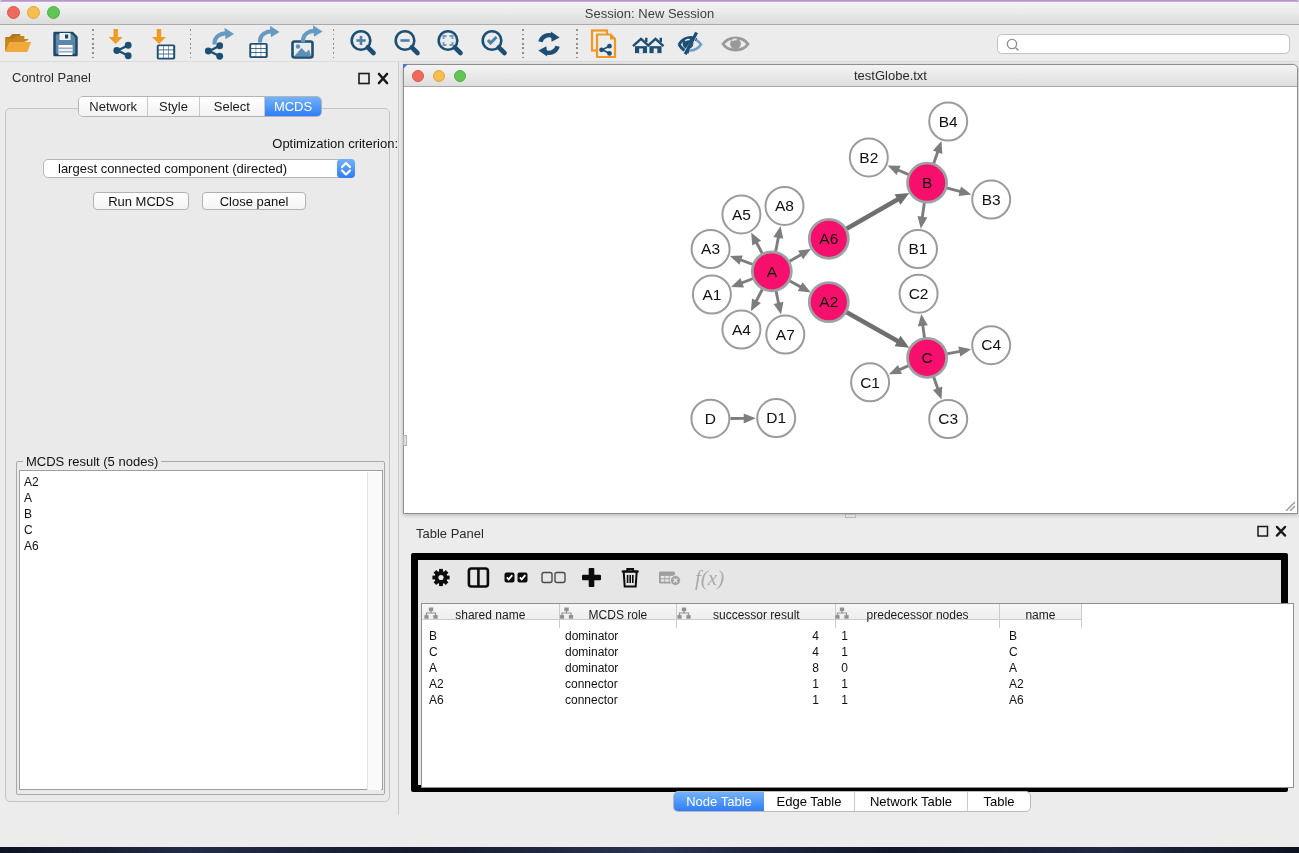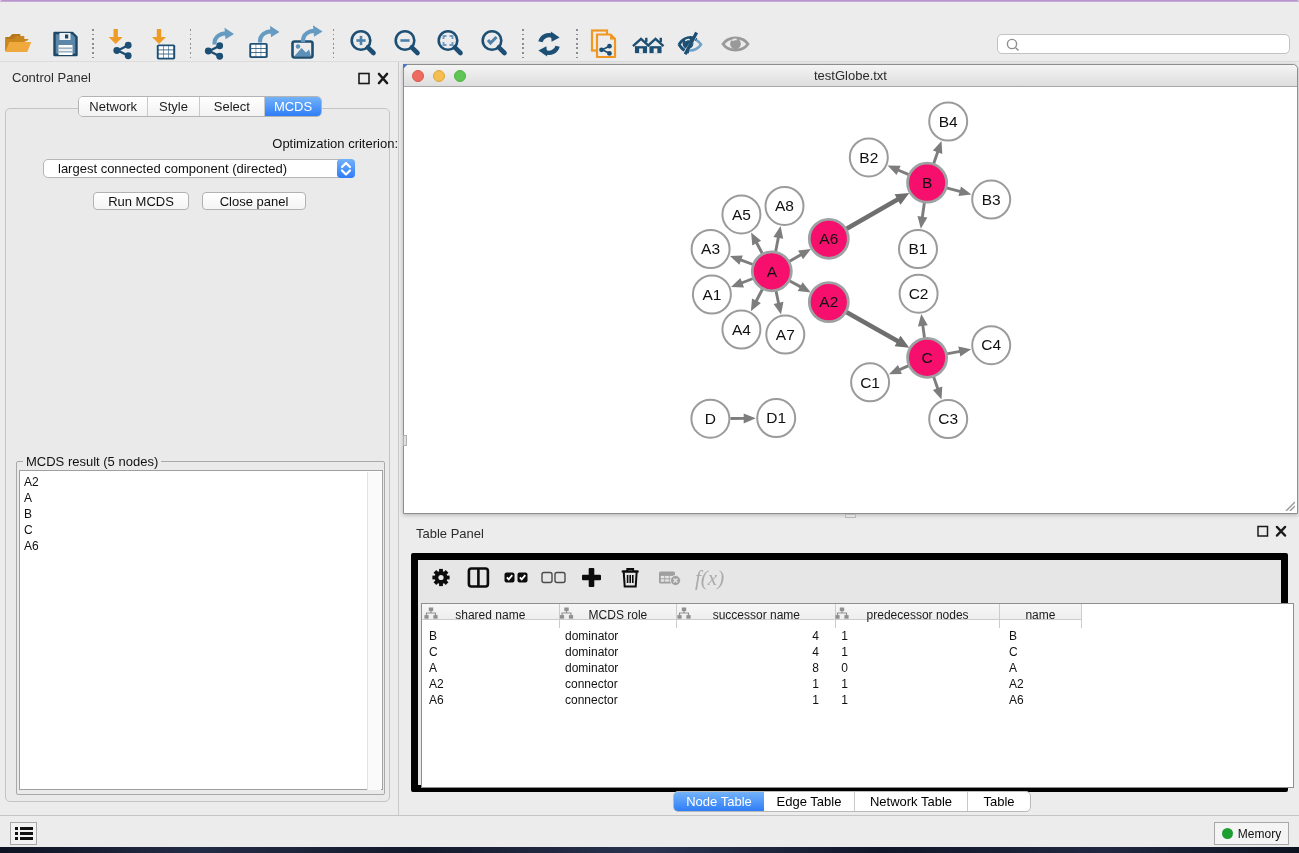--- a/index.html
+++ b/index.html
@@ -56,21 +56,21 @@
 #mcdslist { padding-top:3px; }
 #mcdslist .sbar { position:absolute; right:1px; top:1px; width:14px; height:318px;
   background:#fafafa; border-left:1px solid #e3e3e3; }
 
 #desktop { position:absolute; left:400px; top:62px; width:899px; height:458px; background:#ececec; }
 #netwin { position:absolute; left:3px; top:2px; width:895px; height:450px;
   background:#fff; border:1px solid #8e8e8e; border-radius:5px 5px 0 0;
   box-shadow:0 1px 4px rgba(0,0,0,0.25); }
 #netbar { position:absolute; left:0; top:0; width:100%; height:22px;
   background:linear-gradient(180deg,#f4f4f4,#dedede); border-bottom:1px solid #a8a8a8;
-  border-radius:5px 5px 0 0; }
+  border-radius:5px 5px 0 0;padding-left:40px; }
 #nettitle { position:absolute; width:100%; text-align:center; font-size:13px; line-height:22px; color:#2a2a2a; }
 #graph { position:absolute; left:0px; top:24px; }
 
 #tp { position:absolute; left:400px; top:520px; width:899px; height:295px; background:#ececec; }
 #tp-title { position:absolute; left:16px; top:6px; font-size:13px; color:#2c2c2c; }
 #tpbox { position:absolute; left:11px; top:33px; width:877px; height:239px;
   background:#e6e6e6; border:7px solid #000000; border-radius:2px; }
 #tptools { position:absolute; left:0; top:0; width:100%; height:41px; }
 #tptable { position:absolute; left:3px; top:43px; width:873px; height:185px;
   background:#fff; border:1px solid #8f8f8f; }
@@ -91,20 +91,26 @@
   background:#f4f4f4; border:1px solid #a8a8a8; font-size:12px; color:#111;
   display:flex; align-items:center; justify-content:center; gap:5px; }
 #membtn .dot { width:11px; height:11px; border-radius:50%; background:#1d9e31; }
 </style>
 </head>
 <body>
 <div id="app">
   <div id="deskbottom"></div>
   <div id="win">
     <div id="purple"></div>
+    <div id="titlebar">
+      <div class="tl" style="left:7px;  background:#ee6a5f; border:1px solid #d9594e;"></div>
+      <div class="tl" style="left:27px; background:#f5be4f; border:1px solid #e0a73a;"></div>
+      <div class="tl" style="left:47px; background:#61c555; border:1px solid #4eb344;"></div>
+      <div id="title">Session: New Session</div>
+    </div>
     <div id="toolbar">
       <svg style="position:absolute;left:0;top:0" width="1299" height="38">
 <g transform="translate(18.3,20)">
 <path d="M -13,6  -13,-8 -9,-8 -6,-11 2,-11 2,-8 -1,-5 -13,6 Z" fill="#b5761c"></path>
 <path d="M -13,-6 -5,-6 -2,-9 6,-9 6,-6 10,-6 10,-5 -13,6 Z" fill="#c8871e"></path>
 <path d="M -9,-3 13,-3 9,7 -13,7 Z" fill="#f0a93c"></path>
 </g>
 <g transform="translate(65.5,19)">
 <path d="M -11,-11 7,-11 11,-7 11,11 -11,11 Z" fill="#5d87a8" stroke="#1c4866" stroke-width="2.4" stroke-linejoin="round"></path>
 <rect x="-6" y="-11" width="11" height="7" fill="#eef2f5"></rect>
@@ -460,21 +466,21 @@
           </div>
 <div id="tptable">
 <div id="thead">
               <div class="hcol" style="left:0px;width:137.6px;">
                 <div class="hlabel">shared name</div>
               </div>
 <div class="hcol" style="left:137.6px;width:117.70000000000002px;">
                 <div class="hlabel">MCDS role</div>
               </div>
 <div class="hcol" style="left:255.3px;width:159.09999999999997px;">
-                <div class="hlabel">successor name</div>
+                <div class="hlabel">successor result</div>
               </div>
 <div class="hcol" style="left:414.4px;width:163.39999999999998px;">
                 <div class="hlabel">predecessor nodes</div>
               </div>
 <div class="hcol" style="left:577.8px;width:82.20000000000005px;">
                 <div class="hlabel">name</div>
               </div>
 <svg width="660" height="24" style="position:absolute;left:0;top:0">
                 <g transform="translate(9,9.5)" fill="#909090">
 <rect x="-2.2" y="-6" width="4.4" height="3.6"></rect>
@@ -529,32 +535,14 @@
 <div class="trow" style="left:587px;top:88px;">A6</div>
 </div>
       </div>
       <div class="btab" style="left:273px;">
         <div class="seg on" style="width:90px; background:linear-gradient(180deg,#74b3f9 0%,#2e7df7 100%); color:#fff; display:flex;align-items:center;justify-content:center;text-align:center;">Node Table</div>
         <div class="seg" style="width:91px; display:flex;align-items:center;justify-content:center; border-right:1px solid #c9c9c9;">Edge Table</div>
         <div class="seg" style="width:113px; display:flex;align-items:center;justify-content:center; border-right:1px solid #c9c9c9;">Network Table</div>
         <div class="seg" style="width:62px; display:flex;align-items:center;justify-content:center;">Table</div>
       </div>
     </div>
-    <div id="status">
-      <div id="listbtn">
-          <svg width="25" height="21" style="position:absolute;left:3px;top:1px">
-<g fill="#111">
-              <rect x="1" y="3" width="3" height="3"></rect>
-              <rect x="6" y="3" width="13" height="3"></rect>
-<rect x="1" y="8" width="3" height="3"></rect>
-              <rect x="6" y="8" width="13" height="3"></rect>
-<rect x="1" y="13" width="3" height="3"></rect>
-              <rect x="6" y="13" width="13" height="3"></rect>
-            </g>
-</svg>
-        </div>
-      <div id="membtn">
-          <span class="dot"></span>
-          <span>Memory</span>
-        </div>
-    </div>
   </div>
 </div>
 
 </body></html>

